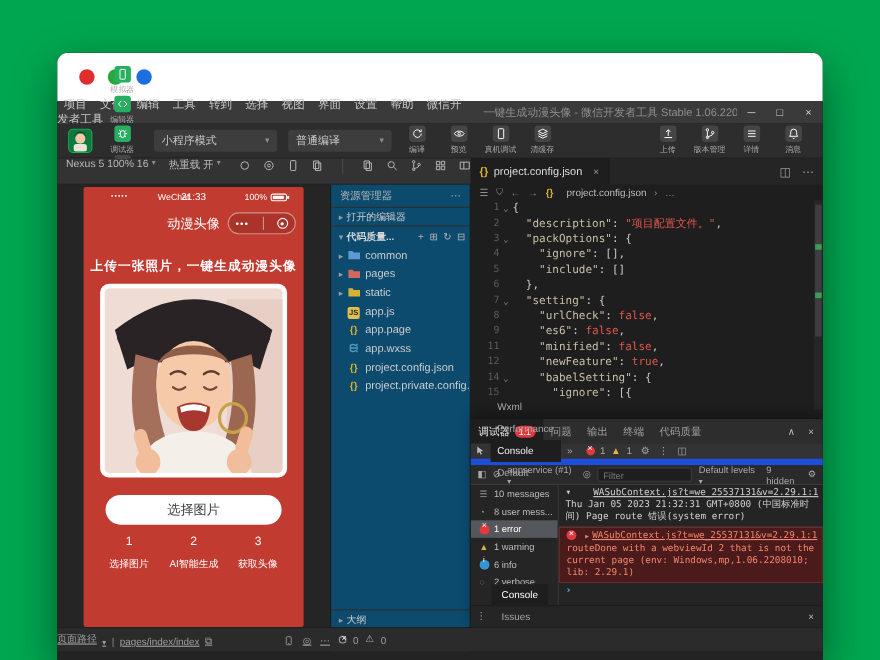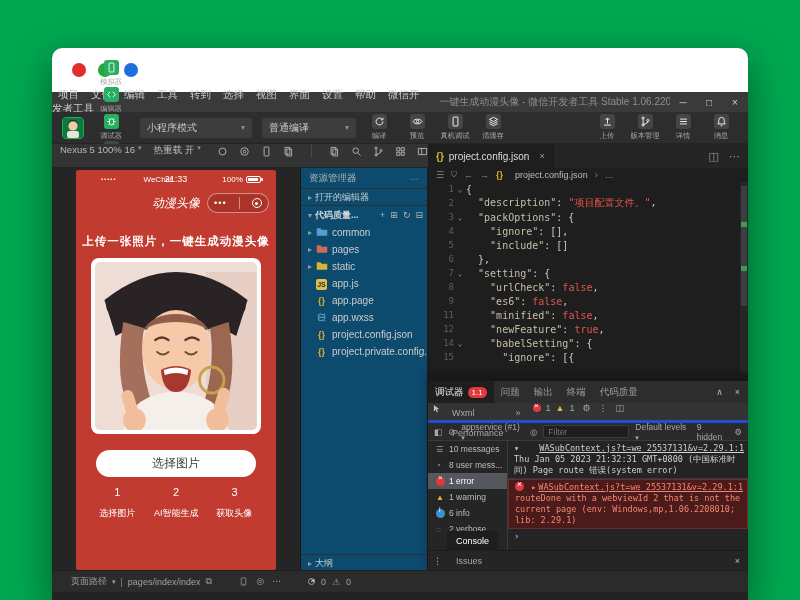--- a/index.html
+++ b/index.html
@@ -53,21 +53,21 @@
   
   .sim-panel { position:absolute; left:0; top:0; width:248px; height:432px; background:#252526; }
   .phone { position:absolute; left:24px; top:2px; width:200px; height:400px; background:#c23b30; border-radius:2px; overflow:hidden; }
   .p-status { position:absolute; left:0; top:0; width:100%; height:18px; display:flex; align-items:center;
               padding:0 25px; color:#ffffff; font-size:8px;gap:24px; }
   .p-status .time { position:absolute; left:0; right:0; text-align:center; font-size:9px; }
   .p-batt { margin-left:auto; display:flex; align-items:center; gap:3px; font-size:8px; }
   .batt { width:15px; height:7px; border:1px solid #fff; border-radius:2px; position:relative; }
   .batt:after { content:""; position:absolute; left:1px; top:1px; bottom:1px; width:10px; background:#fff; }
   .batt:before { content:""; position:absolute; right:-3px; top:1.5px; width:2px; height:3px; background:#fff; border-radius:1px; }
-  .p-nav { position:absolute; left:0; top:18px; width:100%; height:30px;font-style:italic; }
+  .p-nav { position:absolute; left:0; top:18px; width:100%; height:30px; }
   .p-title { position:absolute; left:0; right:0; top:7px; text-align:center; color:#fff; font-size:12px; }
   .capsule { position:absolute; right:7px; top:5px; width:62px; height:20px; border:1px solid rgba(255,255,255,.45);
              border-radius:11px; background:rgba(0,0,0,.12); display:flex; align-items:center; justify-content:space-around; }
   .capsule .dots { color:#fff; font-size:9px; letter-spacing:1px; }
   .capsule .cdiv { width:1px; height:12px; background:rgba(255,255,255,.45); }
   .capsule .target { width:10px; height:10px; border:1.5px solid #fff; border-radius:50%; position:relative; }
   .capsule .target:after { content:""; position:absolute; left:2.5px; top:2.5px; width:3px; height:3px; background:#fff; border-radius:50%; }
   .p-head { position:absolute; left:0; right:0; top:64px; text-align:center; color:#fff; font-size:11.5px;
             font-weight:bold; letter-spacing:1px; }
   .p-card { position:absolute; left:15px; top:88px; width:170px; height:176px; background:#fff; border-radius:8px; padding:4px; }
@@ -108,21 +108,21 @@
   .scrollbar .thumb { position:absolute; left:1px; top:4px; width:6px; height:120px; background:#3e3e42; }
   .scrollbar .mark { position:absolute; left:1px; width:6px; height:5px; background:#3f9b54; }
   
   .debugger { position:absolute; left:376px; top:212px; width:320px; height:190px; background:#262626;
               border-top:1px solid #161616; box-shadow:0 -4px 10px rgba(0,0,0,.3); }
   .dbg-tabs { height:22px; background:#2d2d2d; display:flex; align-items:center; font-size:9.5px; color:#9f9f9f; }
   .dbg-tab { padding:0 7px; height:22px; display:flex; align-items:center; gap:4px; }
   .dbg-tab.active { background:#1e1e1e; color:#e8e8e8; }
   .badge { background:#e0393e; color:#fff; border-radius:7px; font-size:8px; padding:0 4px; line-height:11px; }
   .dbg-tabs .right { margin-left:auto; display:flex; gap:12px; margin-right:8px; color:#bdbdbd; font-size:9px; }
-  .devtools-tabs { height:20px; background:#333333; border-bottom:3px solid #1d4ed8; display:flex; align-items:flex-start;
+  .devtools-tabs { height:20px; background:#333333; border-bottom:6px solid #1d4ed8; display:flex; align-items:center;
                    font-size:9px; color:#a8a8a8; }
   .dt-tab { padding:0 6px; height:20px; display:flex; align-items:center; }
   .dt-tab.active { background:#1e1e1e; color:#f0f0f0; }
   .dt-counts { display:flex; align-items:center; gap:5px; margin-left:6px; }
   .err-dot { width:8px; height:8px; background:#e0393e; border-radius:50%; display:inline-block; position:relative; }
   .err-dot:after { content:"×"; position:absolute; left:1.5px; top:-3px; color:#fff; font-size:8px; }
   .warn-tri { color:#e2b341; font-size:9px; }
   .console-toolbar { height:18px; background:#2a2a2a; border-bottom:1px solid #3a3a3a; display:flex;
                      align-items:center; gap:6px; padding:0 6px; font-size:8.5px; color:#a8a8a8; }
   .filter-input { width:86px; height:13px; background:#1e1e1e; border:1px solid #3c3c3c; border-radius:2px;
@@ -143,21 +143,21 @@
   .log-row.err { background:#4b1a1a; border:1px solid #6e2b2b; color:#f48771; }
   .prompt { color:#6cb6ff; font-weight:bold; padding:2px 6px; font-size:9px; }
   .dbg-bottom { position:absolute; left:0; bottom:0; width:100%; height:20px; background:#252526;
                 border-top:1px solid #1b1b1b; display:flex; align-items:center; font-size:9px; color:#a8a8a8; }
   .db-tab { padding:0 9px; height:20px; display:flex; align-items:center; }
   .db-tab.active { background:#1e1e1e; color:#fff; }
   .dbg-bottom .x { margin-left:auto; margin-right:8px; color:#bdbdbd; }
   
   .bottom-status { position:absolute; left:0; top:402px; width:696px; height:22px; background:#2b2b2b;
                    border-top:1px solid #1f1f1f; display:flex; align-items:center; font-size:9px; color:#9da0a2; }
-  .bs-left { width:248px; display:flex; align-items:center; gap:5px; padding:0 19px; }
+  .bs-left { width:248px; display:flex; align-items:flex-end; gap:5px; padding:0 0;text-decoration:underline; }
   .bs-mid { width:128px; display:flex; align-items:center; gap:6px; padding:0 8px; }
   .bs-right { flex:1; display:flex; align-items:center; justify-content:flex-end; gap:12px; padding-right:10px; }
   .bottom-strip { position:absolute; left:0; top:424px; width:696px; height:8px; background:#232323; }
   .ghost { color:#8c8c8c; }
 </style>
 </head>
 <body>
 
 <div class="stage">
   <div class="window">

